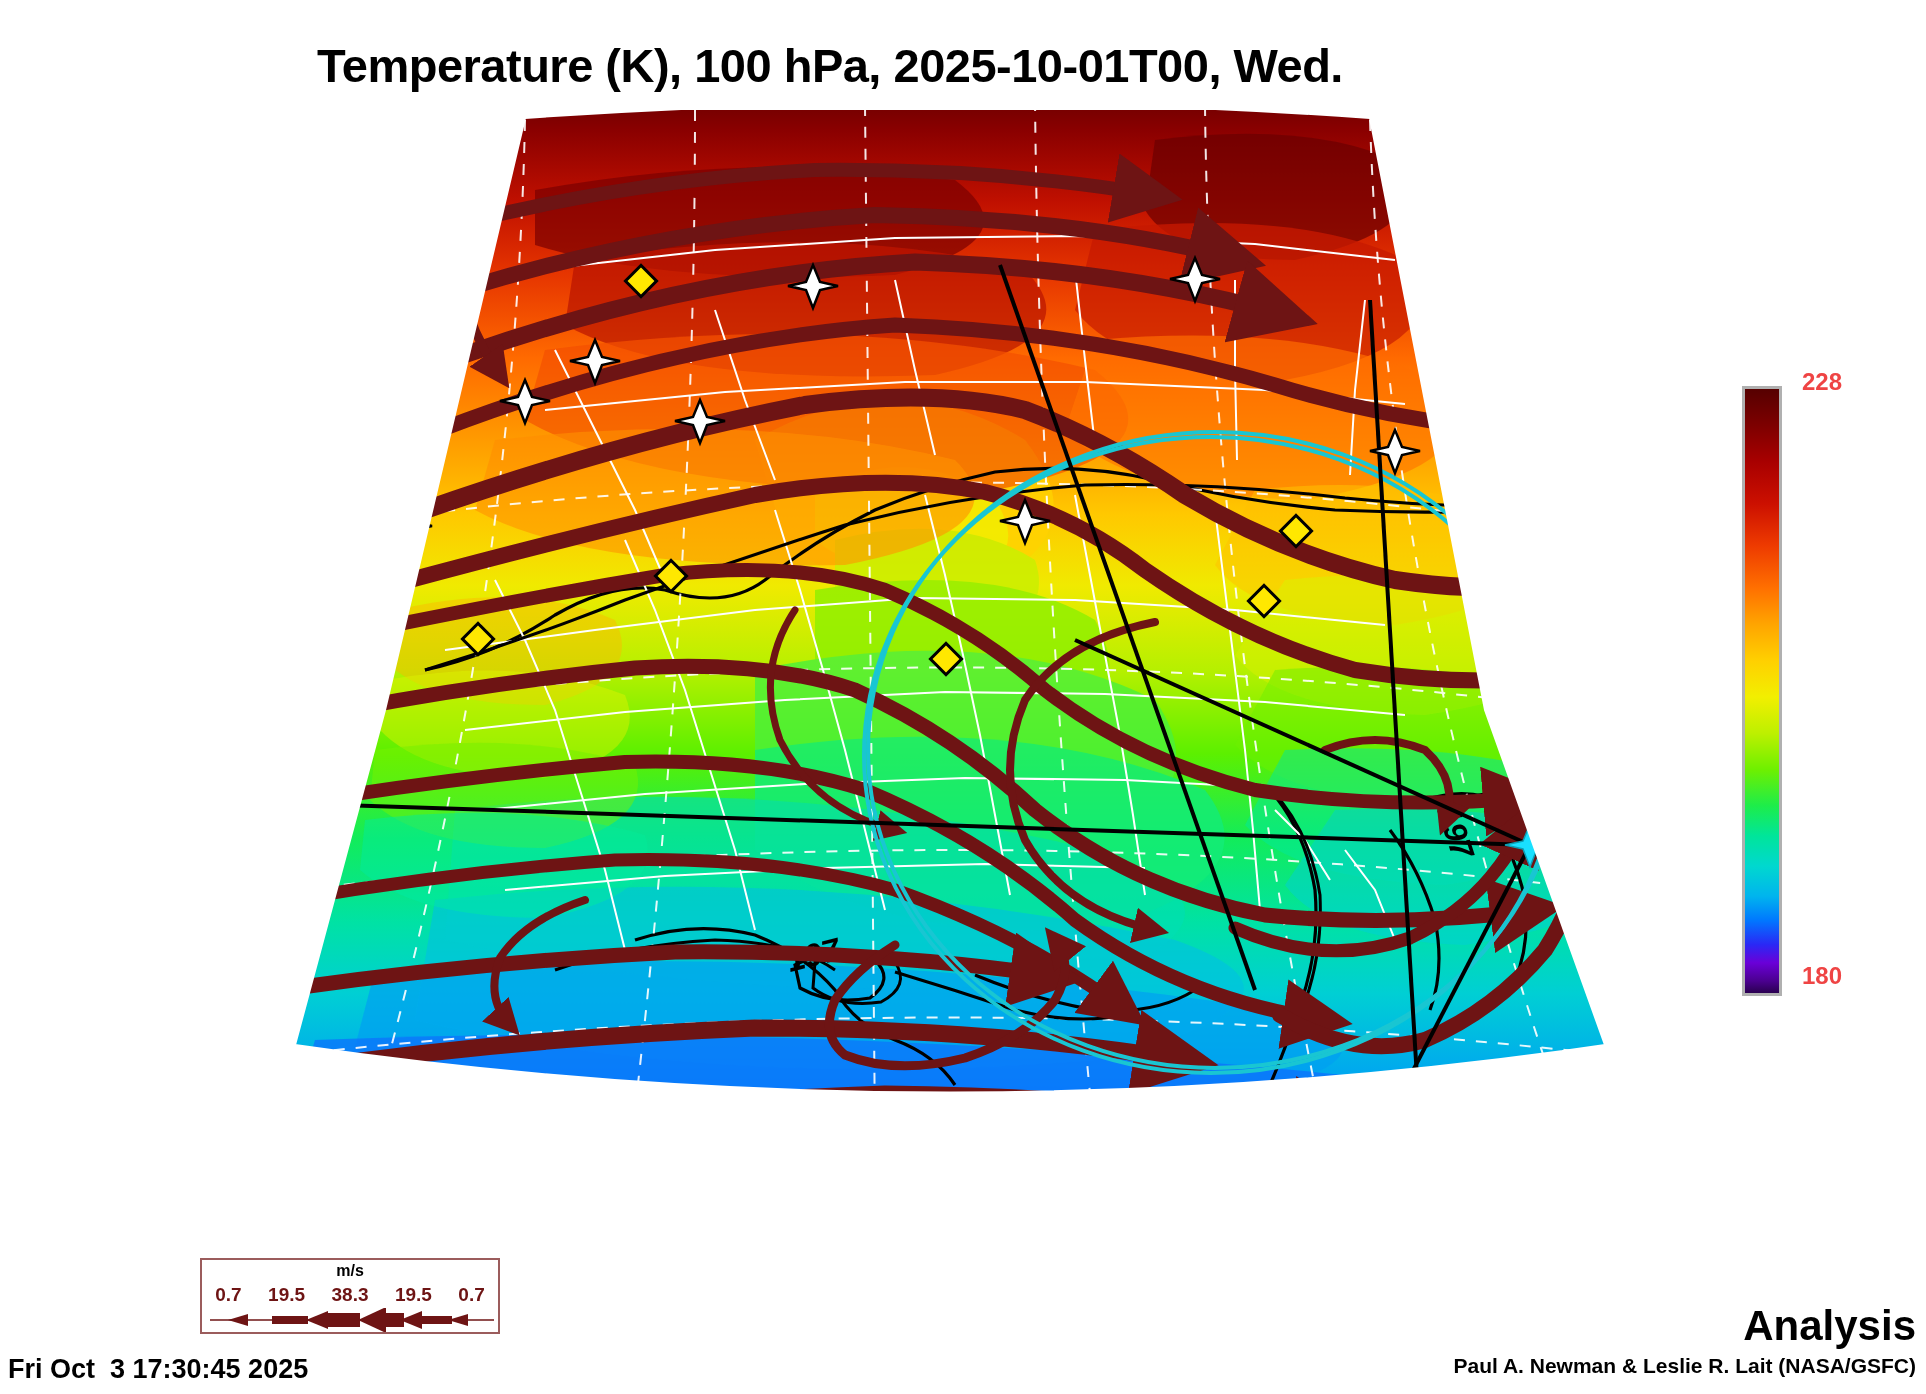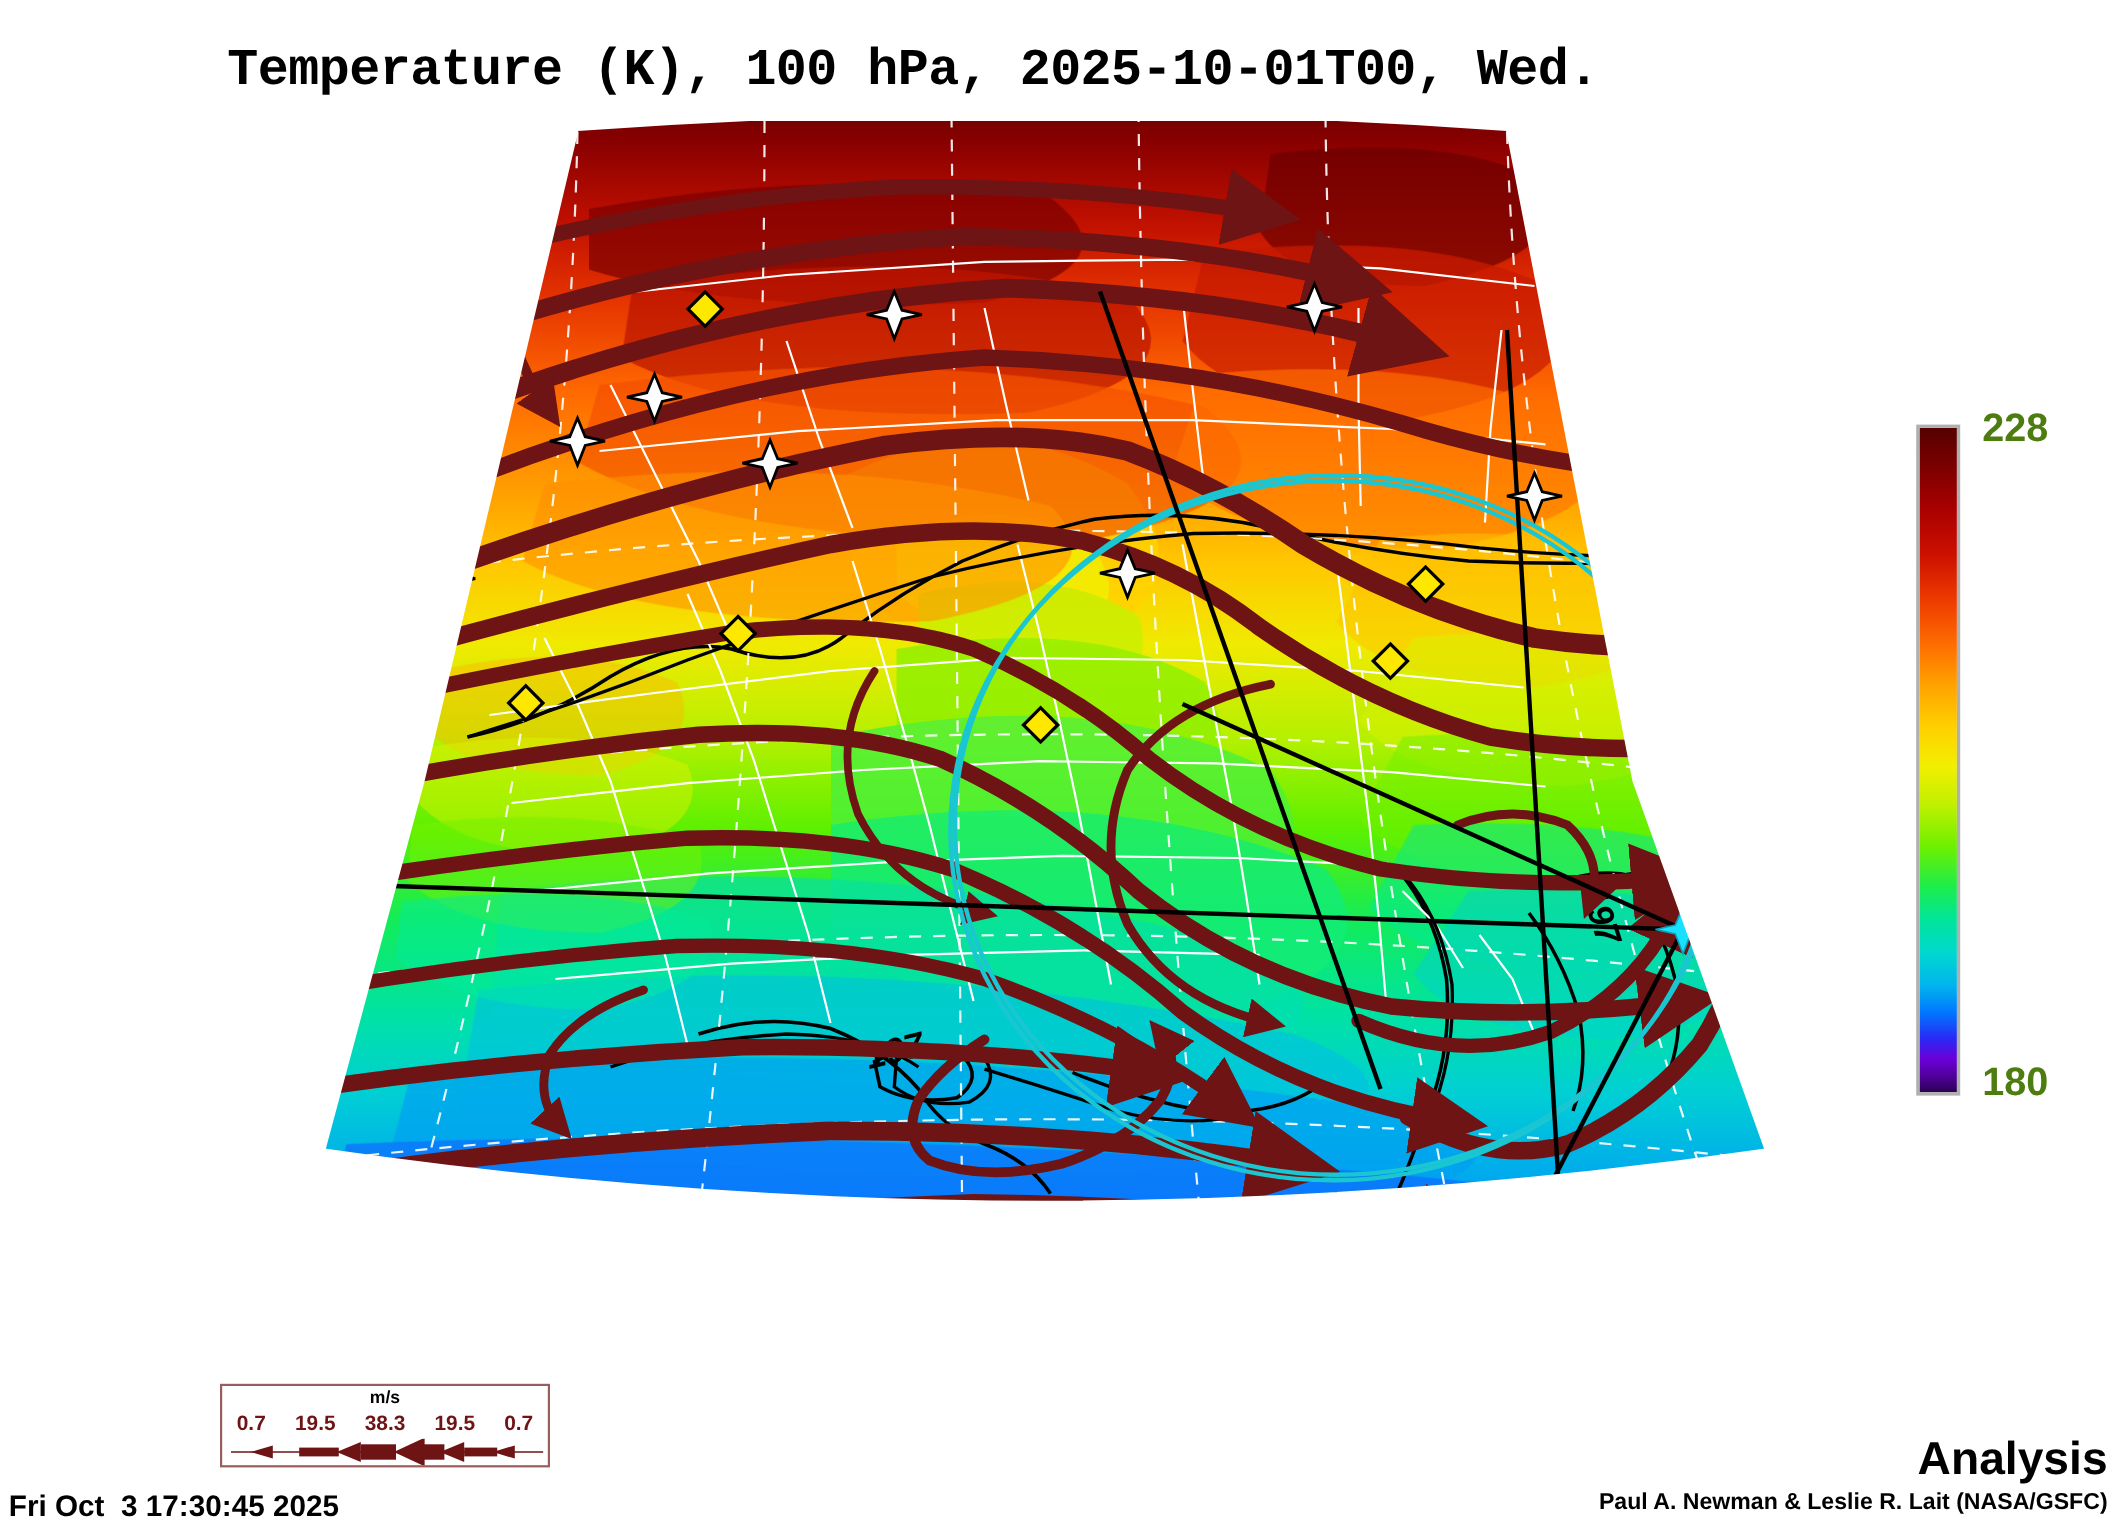--- a/index.html
+++ b/index.html
@@ -4,40 +4,40 @@
 <title>Temperature 100 hPa Analysis Map</title>
 <style>
   html,body{margin:0;padding:0;background:#ffffff;}
   body{width:1926px;height:1394px;position:relative;overflow:hidden;
        font-family:"Liberation Sans","DejaVu Sans",sans-serif;}
 
   
   #chart-title{
     position:absolute; left:0; top:38px; width:1660px;
     text-align:center; font-size:47px; font-weight:bold; color:#000;
-    letter-spacing:-0.5px; white-space:nowrap;font-family:Liberation Mono, monospace;
+    letter-spacing:-0.5px; white-space:nowrap;
   }
 
   
   #map-panel{ position:absolute; left:195px; top:110px; width:1510px; height:1140px; }
   #map-svg{ display:block; width:100%; height:100%; }
 
   
   #colorbar-group{ position:absolute; left:1742px; top:382px; width:180px; height:630px; }
   #colorbar-bar{
     position:absolute; left:0; top:4px; width:40px; height:610px;
     border:3px solid #b0b0b0; box-sizing:border-box;
     background:linear-gradient(to bottom,
       #560000 0%, #7d0000 6%, #a80000 12%, #cc1000 19%,
       #ee3b00 26%, #ff7000 33%, #ffa500 39%, #ffd000 45%,
       #f2ef00 51%, #bdf000 57%, #6ef000 63%, #1ded4a 69%,
       #00e59a 74%, #00d8cf 79%, #00b4ee 84%, #0077ff 88%,
       #2a28f5 92%, #6a00d8 95%, #4b0090 98%, #2a0050 100%);
   }
-  .cbar-label{ position:absolute; left:60px; font-size:36px; font-weight:bold; color:#4d7c0f; }
+  .cbar-label{ position:absolute; left:60px; font-size:24px; font-weight:bold; color:#ef4444; }
   #colorbar-max-label{ top:-14px; }
   #colorbar-min-label{ top:580px; }
 
   
   #wind-legend{
     position:absolute; left:200px; top:1258px; width:300px; height:76px;
     border:2px solid #9b5c5c; box-sizing:border-box; background:#fff;
   }
   #wind-legend-unit{
     position:absolute; left:0; top:2px; width:100%; text-align:center;

